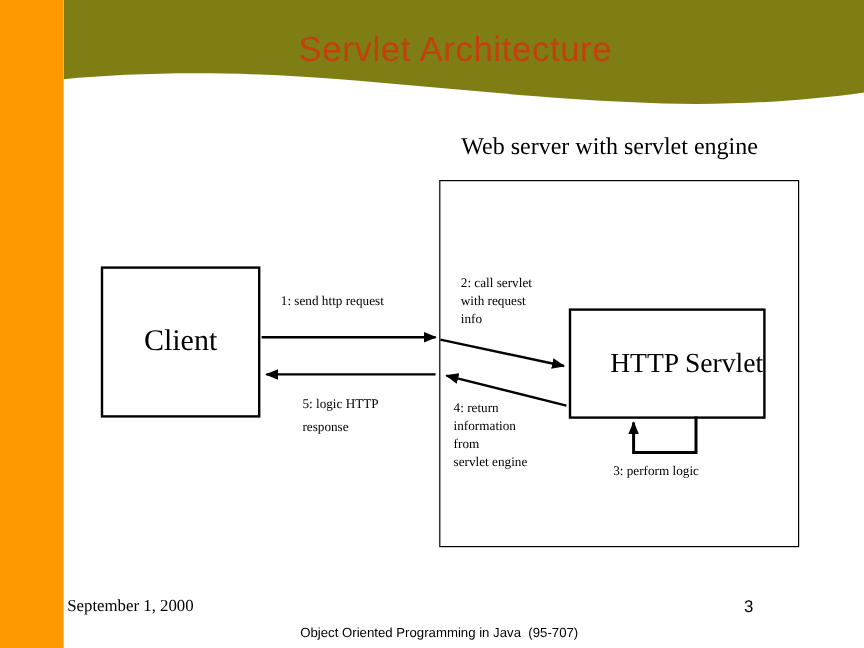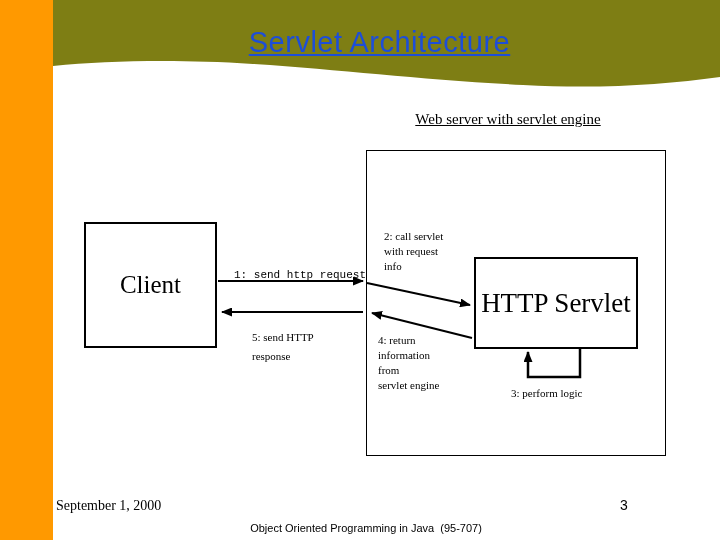--- a/index.html
+++ b/index.html
@@ -27,32 +27,30 @@
   }
   .banner svg { display: block; width: 667px; height: 96px; }
   .slide-title {
     position: absolute;
     left: -7px; top: 26px;
     width: 667px;
     text-align: center;
     font-family: "Liberation Sans", sans-serif;
     font-size: 29px;
     font-weight: 400;
-    color: #1d4ed8;
+    color: #c2410c;
     letter-spacing: 0.5px;
-    text-decoration: underline;
   }
   
   .ws-heading {
     position: absolute;
     left: 350px; top: 111px;
     width: 316px;
     text-align: center;
-    font-size: 15px;
-    text-decoration: underline;
+    font-size: 20px;
   }
   
   .ws-rect {
     position: absolute;
     left: 366px; top: 150px;
     width: 298px; height: 304px;
     border: 1px solid #000000;
     background: transparent;
   }
   .client-box {
@@ -69,32 +67,32 @@
     line-height: 32px;
   }
   .servlet-box {
     position: absolute;
     left: 474px; top: 257px;
     width: 160px; height: 88px;
     border: 2px solid #000000;
     background: #ffffff;
     display: flex;
     align-items: center;
-    justify-content: center;
-    font-size: 27px;
+    justify-content: flex-end;
+    font-size: 23px;
   }
   
   .step-label {
     position: absolute;
     font-size: 11px;
     line-height: 15px;
     white-space: nowrap;
   }
   .step-label span { display: block; }
-  .lbl-1 { left: 234px; top: 268px; font-family: Liberation Mono, monospace; }
+  .lbl-1 { left: 234px; top: 244px; }
   .lbl-2 { left: 384px; top: 229px; }
   .lbl-3 { left: 511px; top: 386px; }
   .lbl-4 { left: 378px; top: 333px; }
   .lbl-5 { left: 252px; top: 328px; line-height: 19px; }
   
   .arrows {
     position: absolute;
     left: 0; top: 0;
     width: 720px; height: 540px;
     pointer-events: none;
@@ -168,21 +166,21 @@
     <span>1: send http request</span>
   </div>
 
   <div class="step-label lbl-2">
     <span>2: call servlet</span>
     <span>with request</span>
     <span>info</span>
   </div>
 
   <div class="step-label lbl-5">
-    <span>5: send HTTP</span>
+    <span>5: logic HTTP</span>
     <span>response</span>
   </div>
 
   <div class="step-label lbl-4">
     <span>4: return</span>
     <span>information</span>
     <span>from</span>
     <span>servlet engine</span>
   </div>
 

